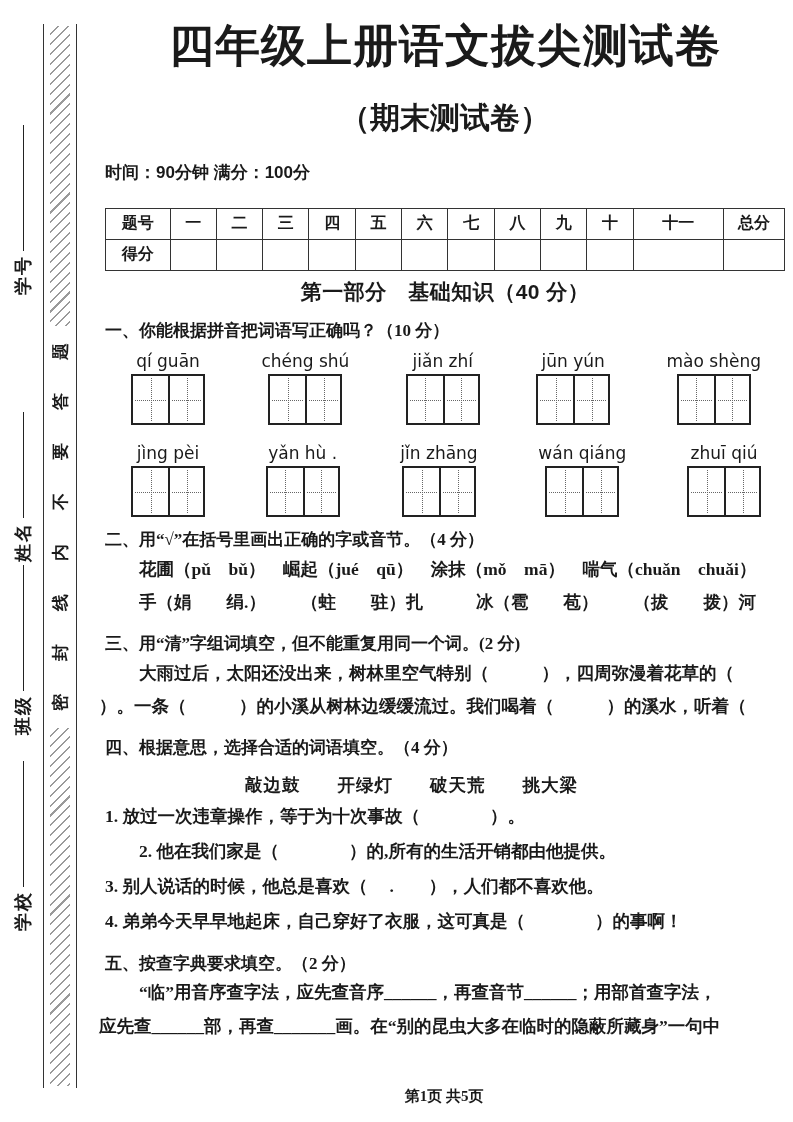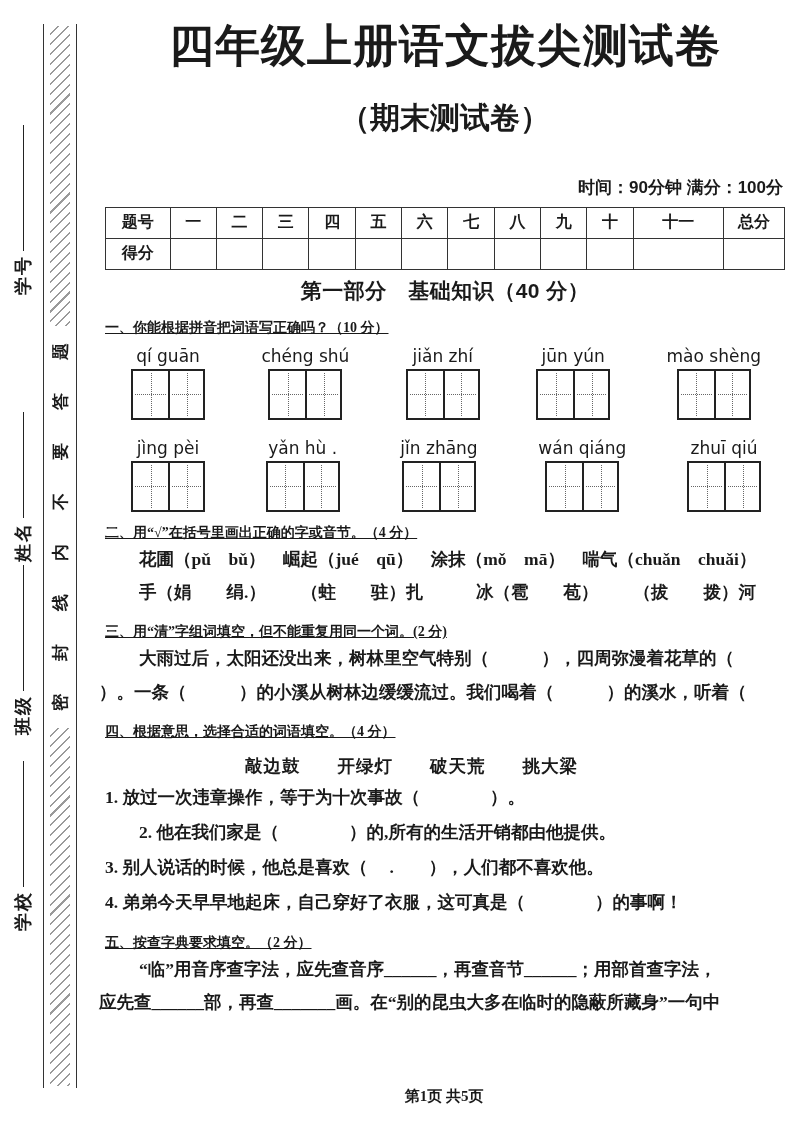--- a/index.html
+++ b/index.html
@@ -49,37 +49,37 @@
   }
   .title {
     text-align:center; font-family:"Liberation Sans", sans-serif;
     font-size:45px; font-weight:bold; letter-spacing:1px; line-height:1.15;
   }
   .subtitle {
     text-align:center; font-family:"Liberation Sans", sans-serif;
     font-size:30px; font-weight:bold; margin-top:26px;
   }
   .meta {
-    text-align:right; font-size:17px; font-weight:bold; margin-top:37px;
+    text-align:left; font-size:17px; font-weight:bold; margin-top:22px;
     padding-right:2px; font-family:"Liberation Sans", sans-serif;
   }
   table.score-table {
-    width:100%; border-collapse:collapse; margin-top:8px;
+    width:100%; border-collapse:collapse; margin-top:24px;
     font-size:16px; font-weight:bold; text-align:center;
   }
   table.score-table td { border:1.5px solid #333; height:31px; }
   table.score-table td.c-label { width:9.5%; }
   table.score-table td.c-last { width:9%; }
 
   .section-heading {
     text-align:center; font-size:21px; font-weight:bold; margin-top:7px;
     font-family:"Liberation Sans", sans-serif; letter-spacing:0.5px;
   }
 
-  .stem { font-size:14px; font-weight:bold; margin-top:12px; line-height:1.5;text-decoration:underline; }
+  .stem { font-size:17px; font-weight:bold; margin-top:12px; line-height:1.5; }
   .body-line { font-size:17.5px; font-weight:bold; line-height:1.9; }
   .ind { padding-left:34px; }
   .ind-sm { padding-left:13px; }
   .outd { margin-left:-6px; }
 
   .pinyin-row {
     display:flex; justify-content:space-between;
     margin:8px 24px 0 26px;
   }
   .word-group { display:flex; flex-direction:column; align-items:center; }

